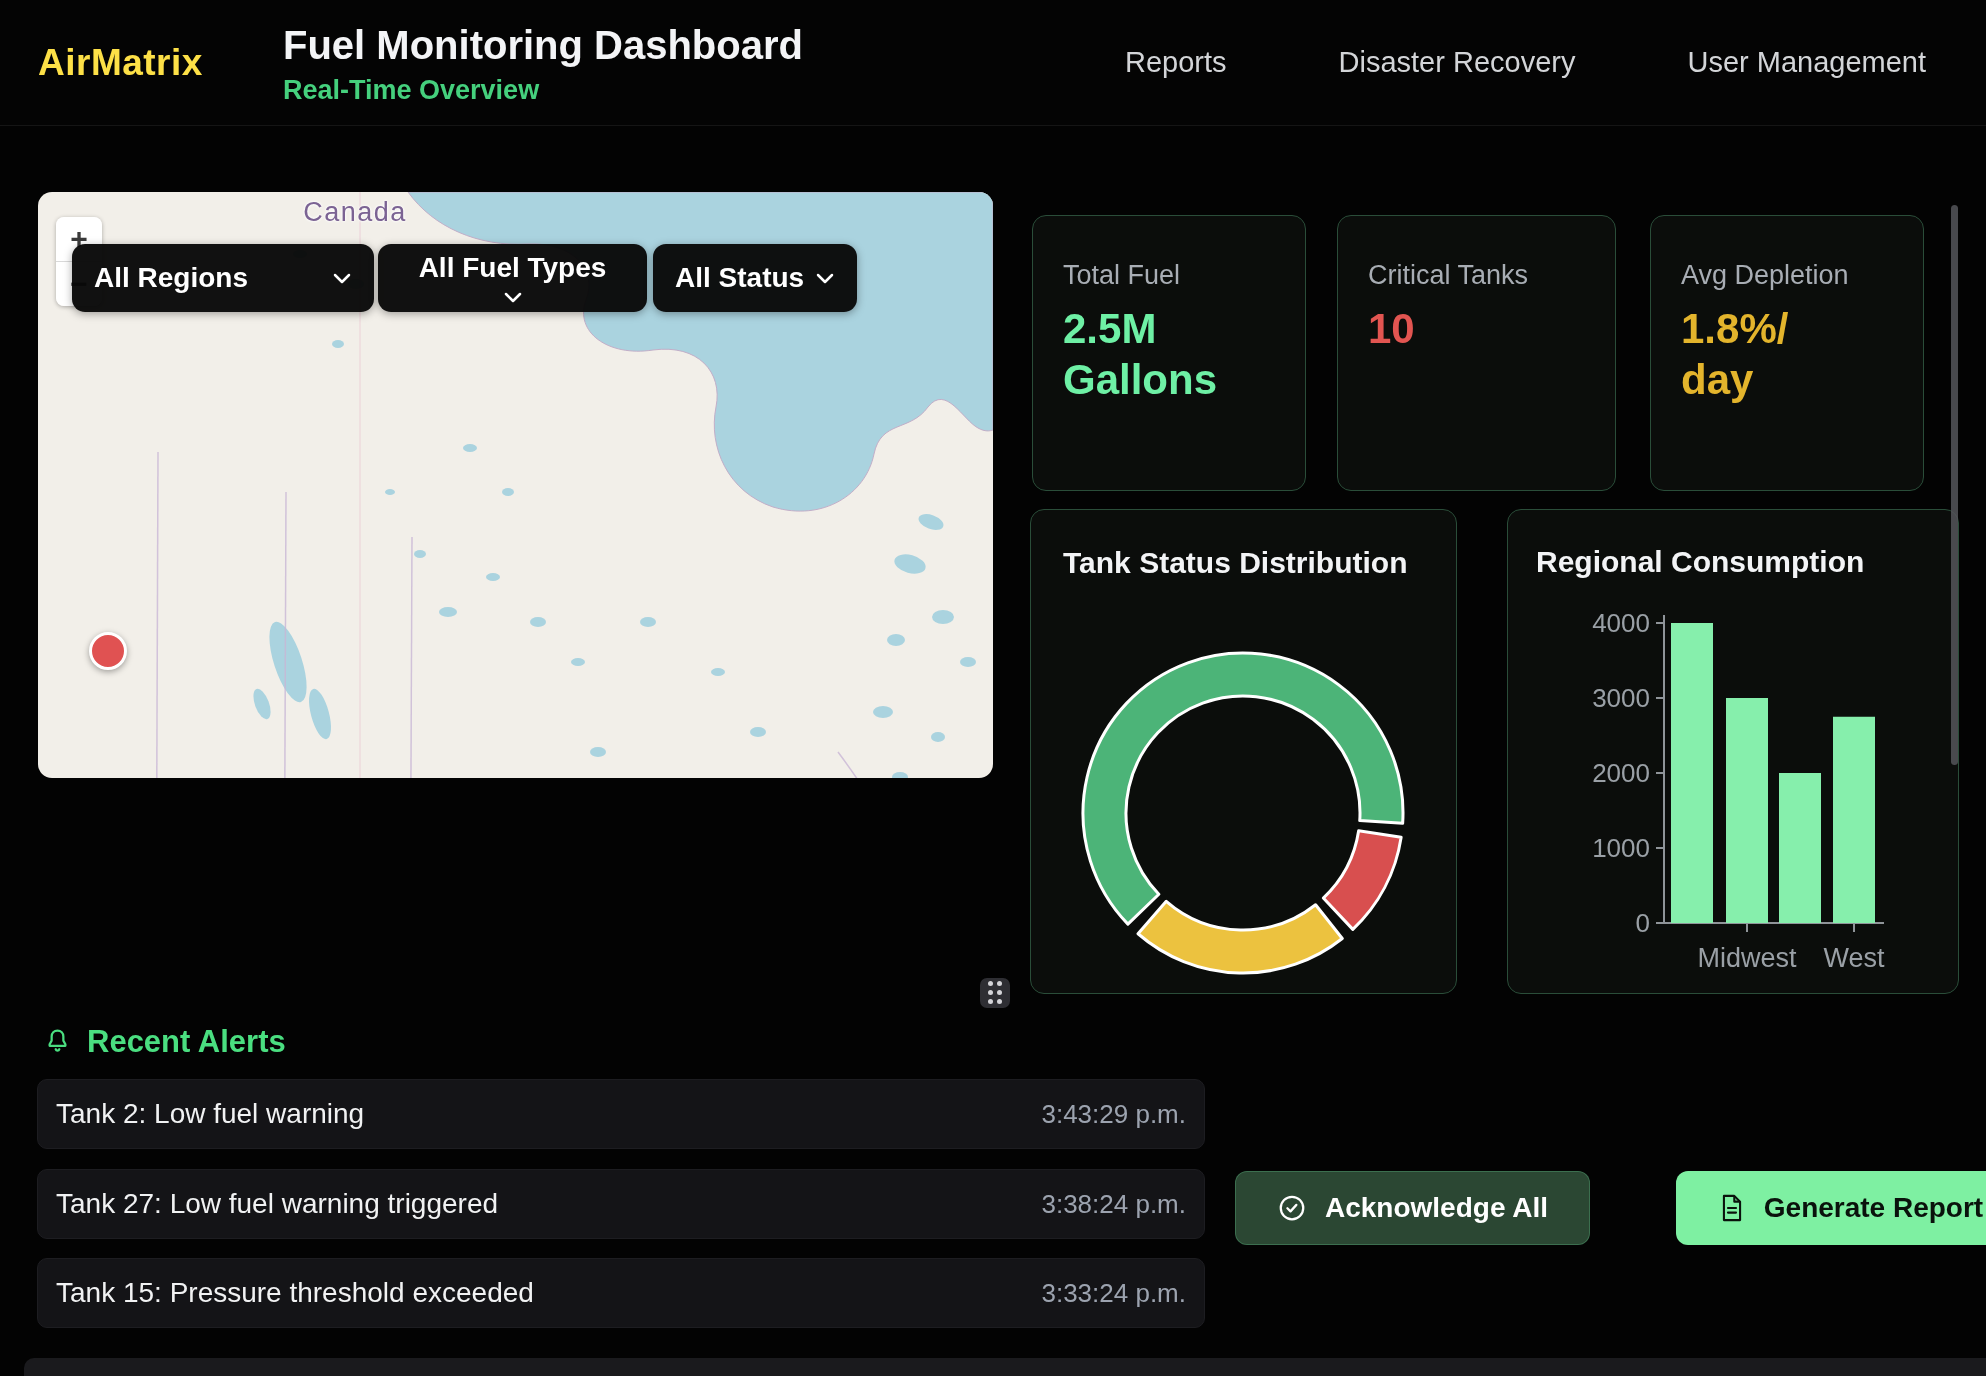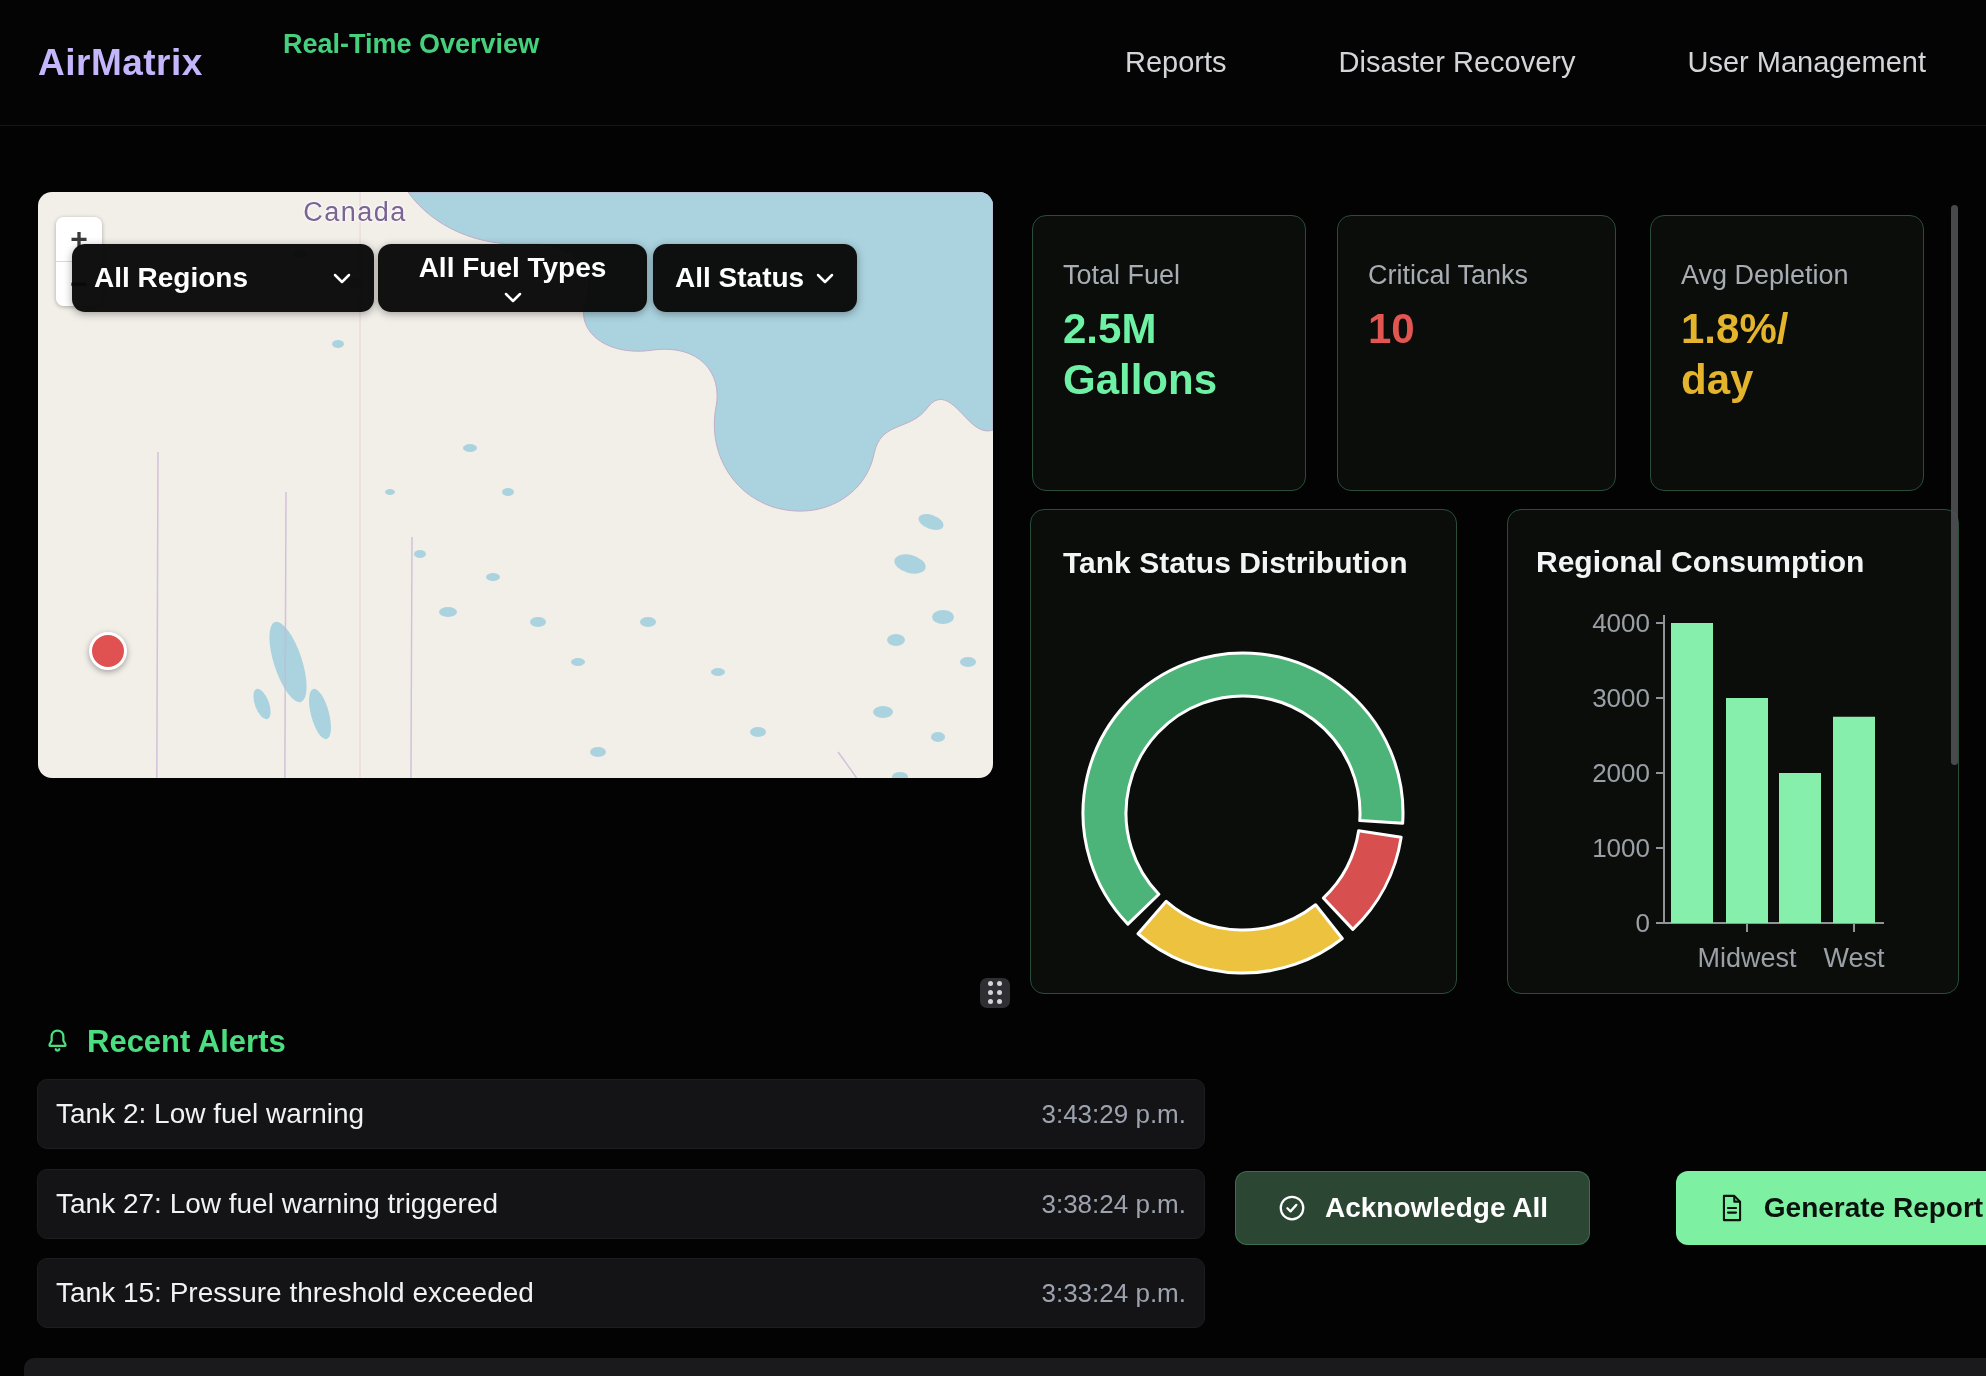--- a/index.html
+++ b/index.html
@@ -2,21 +2,21 @@
 <html><head>
 <meta charset="utf-8">
 <style>
   html,body{margin:0;padding:0;background:#000;}
   .screen{position:relative;width:1986px;height:1376px;overflow:hidden;background:#030303;
           font-family:"Liberation Sans",sans-serif;color:#e5e7eb;}
   
   .header{position:absolute;left:0;top:0;width:100%;height:125px;background:#040404;
           border-bottom:1px solid rgba(255,255,255,.07);}
   .logo{position:absolute;left:38px;top:0;height:125px;display:flex;align-items:center;
-        font-size:37px;font-weight:700;color:#c4b5fd;letter-spacing:.5px;}
+        font-size:37px;font-weight:700;color:#fde047;letter-spacing:.5px;}
   .titles{position:absolute;left:283px;top:22px;}
   .page-title{font-size:40px;font-weight:700;color:#f3f4f6;line-height:46px;}
   .page-subtitle{font-size:27px;color:#45d07d;line-height:32px;margin-top:6px;font-weight:700;}
   .nav{position:absolute;right:60px;top:0;height:125px;display:flex;align-items:center;gap:112px;}
   .nav-item{font-size:29px;color:#d3d5d8;cursor:pointer;white-space:nowrap;}
   
   .map-panel{position:absolute;left:38px;top:192px;width:955px;height:586px;}
   .map-clip{position:absolute;inset:0;border-radius:14px;overflow:hidden;background:#f2efe9;}
   .map-svg{position:absolute;inset:0;}
   .country-label{position:absolute;transform:translate(-50%,-50%);font-size:27px;color:#7b6393;
@@ -73,20 +73,21 @@
   svg{display:block;}
 </style>
 </head>
 <body>
 
 <div class="screen">
 
   <div class="header">
     <div class="logo">AirMatrix</div>
     <div class="titles">
+      <div class="page-title">Fuel Monitoring Dashboard</div>
       <div class="page-subtitle">Real-Time Overview</div>
     </div>
     <div class="nav">
       <div class="nav-item">Reports</div>
       <div class="nav-item">Disaster Recovery</div>
       <div class="nav-item">User Management</div>
     </div>
   </div>
 
   <div class="map-panel">

